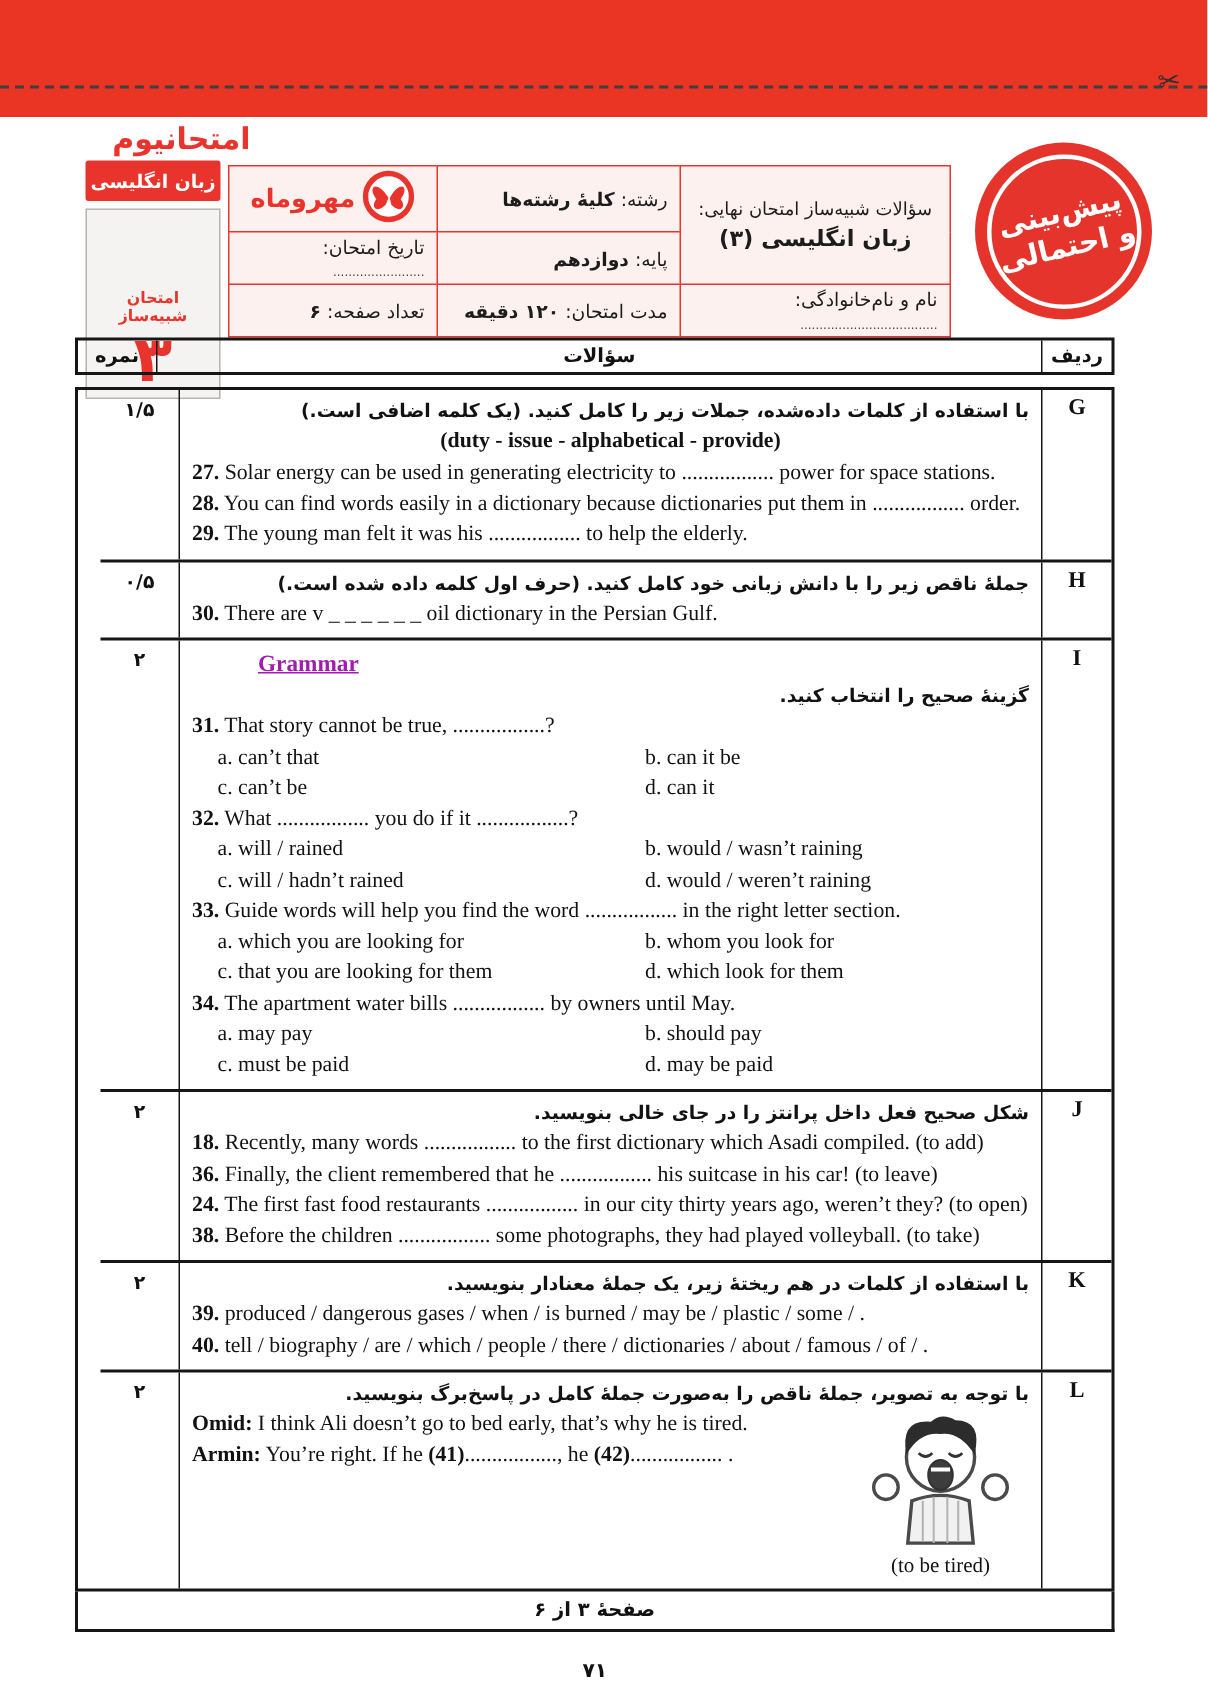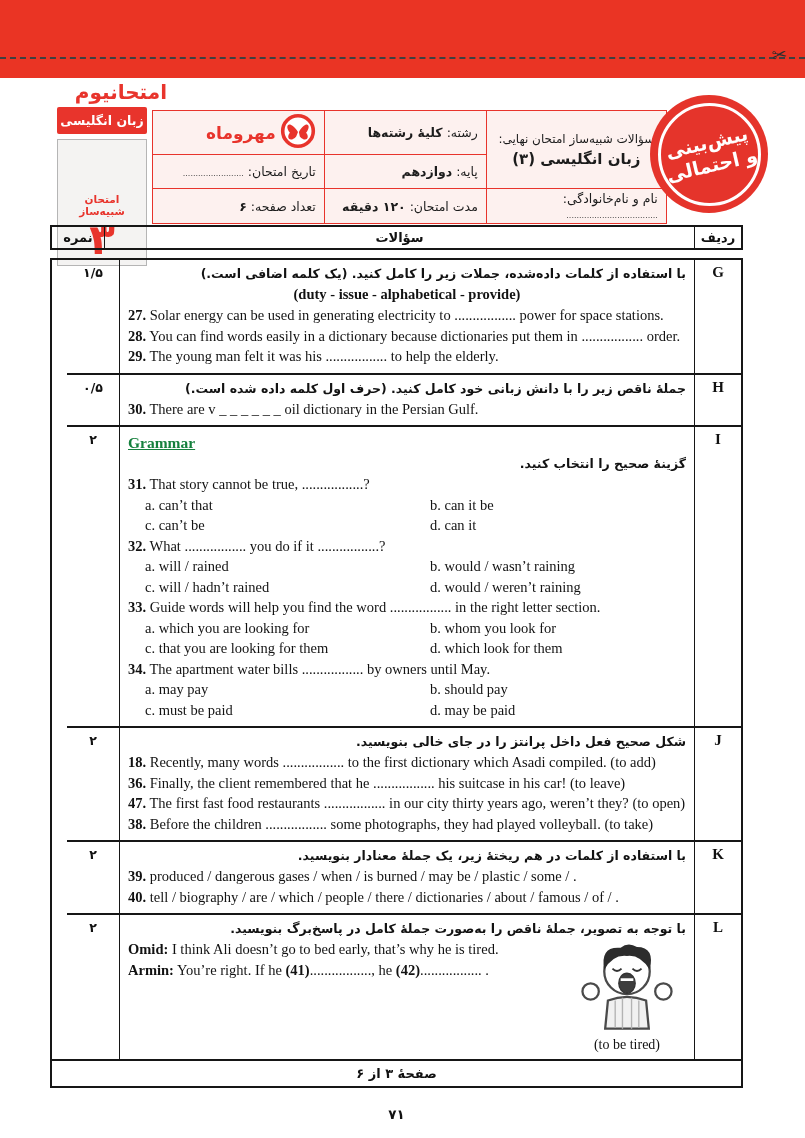--- a/index.html
+++ b/index.html
@@ -29,21 +29,21 @@
                    padding:2px 8px; vertical-align:middle; }
   .c-title { width:180px; text-align:center; }
   .c-title .t1 { font-size:12px; }
   .c-title .t2 { font-size:15px; font-weight:bold; margin-top:4px; }
   .c-mid { width:162px; }
   .c-logo { width:139px; text-align:center; }
   .r1 td { height:40px; }
   .r2 td { height:34px; }
   .r3 td { height:30px;text-align:right; }
   .dots { font-size:8px; letter-spacing:1px; color:#444; }
-  .pub-logo { display:flex; align-items:center; justify-content:flex-end; gap:4px; direction:rtl;margin-left:45px; }
+  .pub-logo { display:flex; align-items:center; justify-content:center; gap:4px; direction:rtl; }
   .pub-name { color:#e8342c; font-weight:bold; font-size:17px; }
 
   
   .stamp { position:absolute; left:650px; top:95px; width:118px; height:118px; border-radius:50%;
            background:#e5342b; display:flex; align-items:center; justify-content:center; }
   .stamp-inner { width:103px; height:103px; border-radius:50%; border:3px solid #fff; background:#e5342b;
                  display:flex; align-items:center; justify-content:center; }
   .stamp-text { transform:rotate(-13deg); color:#fff; font-weight:bold; font-size:19px; line-height:23px;
                 text-align:center; direction:rtl; }
 
@@ -61,21 +61,21 @@
   .score { width:53px; border-right:1.6px solid #161616; text-align:center; padding-top:5px;
            font-weight:bold; font-size:12.5px; color:#111; direction:rtl; }
   .letter { width:47px; border-left:1.6px solid #161616; text-align:center; padding-top:4px;
             font-family:"Liberation Serif", serif; font-weight:bold; font-size:15px; color:#111; }
   .content { flex:1; padding:4px 8px 6px; }
 
   .instr { direction:rtl; text-align:right; font-weight:bold; font-size:12.5px; color:#121212; line-height:20px; }
   .eline { font-family:"Liberation Serif", serif; font-size:14.5px; color:#121212; line-height:20.5px; }
   .qnum { font-weight:bold; }
   .wordbank { text-align:center; font-family:"Liberation Serif", serif; font-weight:bold; font-size:14.5px; line-height:21px; color:#121212; }
-  .grammar-h { font-family:"Liberation Serif", serif; font-weight:bold; font-size:15.5px; text-decoration:underline; line-height:23px; color:#15803d; }
+  .grammar-h { font-family:"Liberation Serif", serif; font-weight:bold; font-size:15.5px; text-decoration:underline; line-height:23px; color:#a21caf;margin-left:44px; }
   .optrow { display:flex; padding-left:17px; font-family:"Liberation Serif", serif; font-size:14.5px; line-height:20.5px; color:#121212; }
   .optrow .o1 { width:285px; }
   .optrow .o2 { flex:1; }
 
   .l-flex { display:flex; }
   .l-left { flex:1; }
   .l-right { width:118px; text-align:center; }
   .caption { font-family:"Liberation Serif", serif; font-size:14px; color:#121212; }
 
   .footer-row { border:2.2px solid #161616; border-top:none; text-align:center; font-weight:bold; font-size:13px;
@@ -240,21 +240,21 @@
         </div>
         <div class="letter">I</div>
       </div>
 
       <div class="section">
         <div class="score">۲</div>
         <div class="content">
           <div class="instr">شکل صحیح فعل داخل پرانتز را در جای خالی بنویسید.</div>
           <div class="eline"><span class="qnum">18.</span> <span>Recently, many words ................. to the first dictionary which Asadi compiled. (to add)</span></div>
           <div class="eline"><span class="qnum">36.</span> <span>Finally, the client remembered that he ................. his suitcase in his car! (to leave)</span></div>
-          <div class="eline"><span class="qnum">47.</span> <span>The first fast food restaurants ................. in our city thirty years ago, weren’t they? (to open)</span></div>
+          <div class="eline"><span class="qnum">24.</span> <span>The first fast food restaurants ................. in our city thirty years ago, weren’t they? (to open)</span></div>
           <div class="eline"><span class="qnum">38.</span> <span>Before the children ................. some photographs, they had played volleyball. (to take)</span></div>
         </div>
         <div class="letter">J</div>
       </div>
 
       <div class="section">
         <div class="score">۲</div>
         <div class="content">
           <div class="instr">با استفاده از کلمات در هم ریختهٔ زیر، یک جملهٔ معنادار بنویسید.</div>
           <div class="eline"><span class="qnum">39.</span> <span>produced / dangerous gases / when / is burned / may be / plastic / some / .</span></div>

